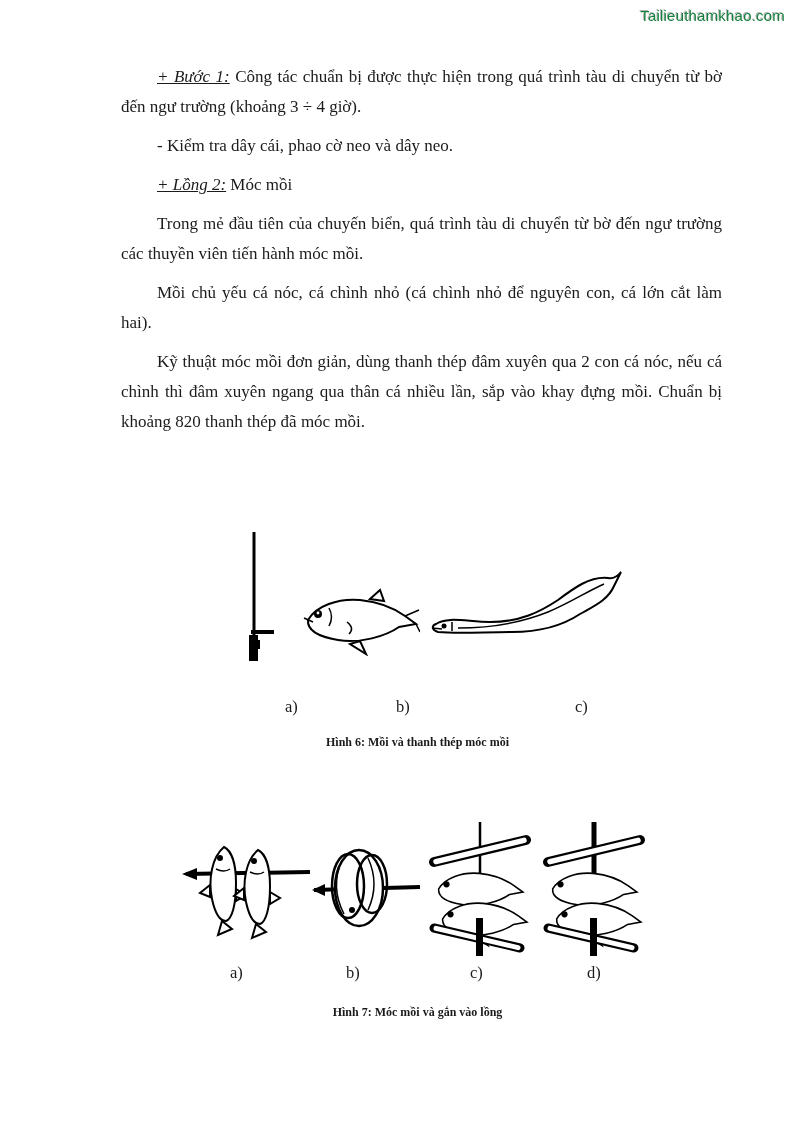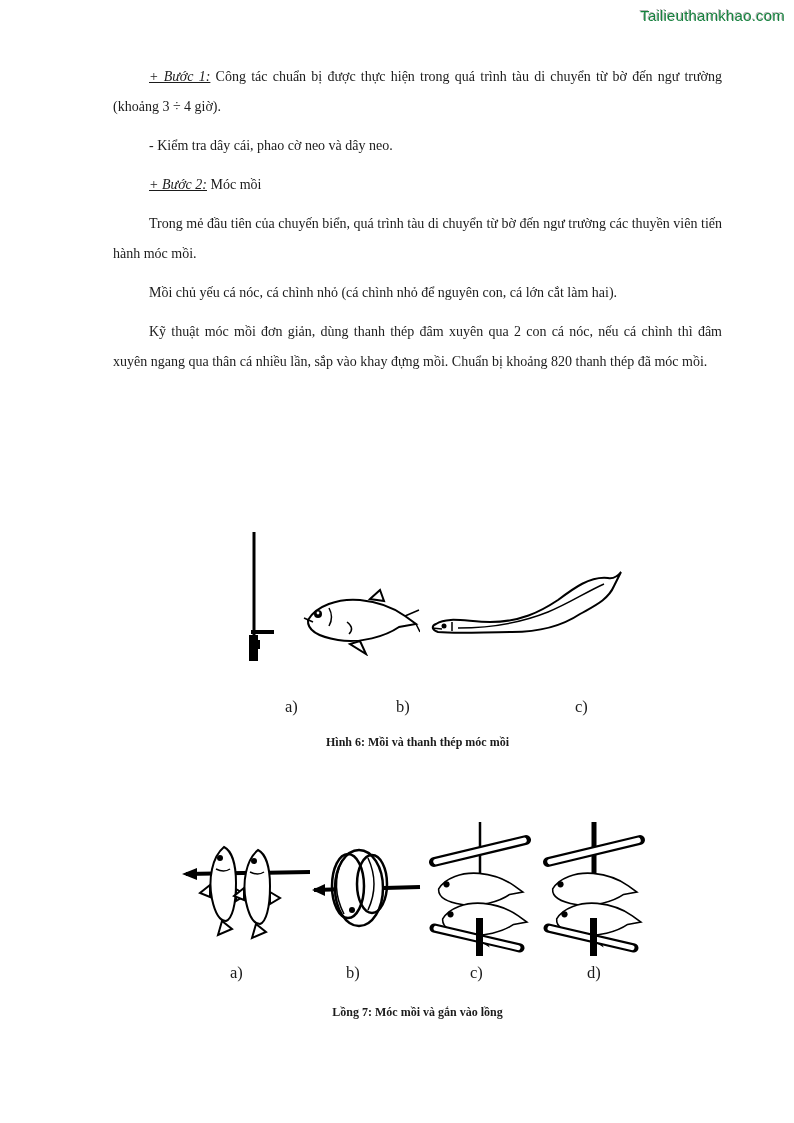--- a/index.html
+++ b/index.html
@@ -2,21 +2,21 @@
 <html><head>
 <meta charset="utf-8">
 <style>
   html,body{margin:0;padding:0;background:#ffffff;}
   .page{position:relative;width:794px;height:1123px;background:#ffffff;overflow:hidden;
         font-family:"Liberation Serif",serif;color:#1b1b1b;}
   .watermark{position:absolute;top:7px;right:9px;font-family:"Liberation Sans",sans-serif;
         font-size:15px;letter-spacing:.2px;color:#15803d;
         text-shadow:1px 1px 0 #ffffff,-1px -1px 0 #b3b3b3;}
   .content{position:absolute;left:113px;top:62px;width:609px;}
-  .para{font-size:14px;line-height:30px;text-align:justify;text-indent:36px;margin:0 0 9px 0;}
+  .para{font-size:17px;line-height:30px;text-align:justify;text-indent:36px;margin:0 0 9px 8px;}
   .lead{font-style:italic;text-decoration:underline;}
   .fig{position:absolute;}
   .fig svg{display:block;}
   .fig-label{position:absolute;font-size:16.5px;line-height:22px;}
   .fig-caption{position:absolute;left:113px;width:609px;text-align:center;
         font-weight:bold;font-size:12px;line-height:24px;}
   .fig-subcaption{position:absolute;left:113px;width:609px;text-align:center;
         font-size:16.5px;line-height:24px;}
   .ink{stroke:#000000;fill:none;stroke-width:2;}
   .ink-thin{stroke:#000000;fill:none;stroke-width:1.5;}
@@ -26,21 +26,21 @@
 </head>
 <body>
 
 <div class="page">
 
   <div class="watermark">Tailieuthamkhao.com</div>
 
   <div class="content">
     <p class="para"><span class="lead">+ Bước 1:</span><span> Công tác chuẩn bị được thực hiện trong quá trình tàu di chuyển từ bờ đến ngư trường (khoảng 3 ÷ 4 giờ).</span></p>
     <p class="para"><span class="lead"></span><span>- Kiểm tra dây cái, phao cờ neo và dây neo.</span></p>
-    <p class="para"><span class="lead">+ Bước 2:</span><span> Móc mồi</span></p>
+    <p class="para"><span class="lead">+ Lồng 2:</span><span> Móc mồi</span></p>
     <p class="para"><span class="lead"></span><span>Trong mẻ đầu tiên của chuyến biển, quá trình tàu di chuyển từ bờ đến ngư trường các thuyền viên tiến hành móc mồi.</span></p>
     <p class="para"><span class="lead"></span><span>Mồi chủ yếu cá nóc, cá chình nhỏ (cá chình nhỏ để nguyên con, cá lớn cắt làm hai).</span></p>
     <p class="para"><span class="lead"></span><span>Kỹ thuật móc mồi đơn giản, dùng thanh thép đâm xuyên qua 2 con cá nóc, nếu cá chình thì đâm xuyên ngang qua thân cá nhiều lần, sắp vào khay đựng mồi. Chuẩn bị khoảng 820 thanh thép đã móc mồi.</span></p>
   </div>
 
   <div class="fig" style="left:226px;top:528px;">
     <svg width="58" height="138" viewBox="0 0 58 138">
       <line class="ink" x1="28" y1="4" x2="28" y2="118" style="stroke-width:3"></line>
       <line class="ink" x1="25" y1="104" x2="48" y2="104" style="stroke-width:4"></line>
       <rect class="solid" x="23" y="107" width="9" height="26"></rect>
@@ -150,15 +150,15 @@
       <line x1="8" y1="106" x2="94" y2="126" stroke="#000" stroke-width="9" stroke-linecap="round"></line>
       <line x1="10" y1="106.4" x2="92" y2="125.6" stroke="#fff" stroke-width="5" stroke-linecap="round"></line>
       <rect class="solid" x="50" y="96" width="7" height="38"></rect>
     </svg>
   </div>
 
   <span class="fig-label" style="left:230px;top:962px;">a)</span>
   <span class="fig-label" style="left:346px;top:962px;">b)</span>
   <span class="fig-label" style="left:470px;top:962px;">c)</span>
   <span class="fig-label" style="left:587px;top:962px;">d)</span>
-  <div class="fig-caption" style="top:1000px;">Lồng 7: Móc mồi và gắn vào lồng</div>
+  <div class="fig-caption" style="top:1000px;">Hình 7: Móc mồi và gắn vào lồng</div>
 
 </div>
 
 </body></html>

